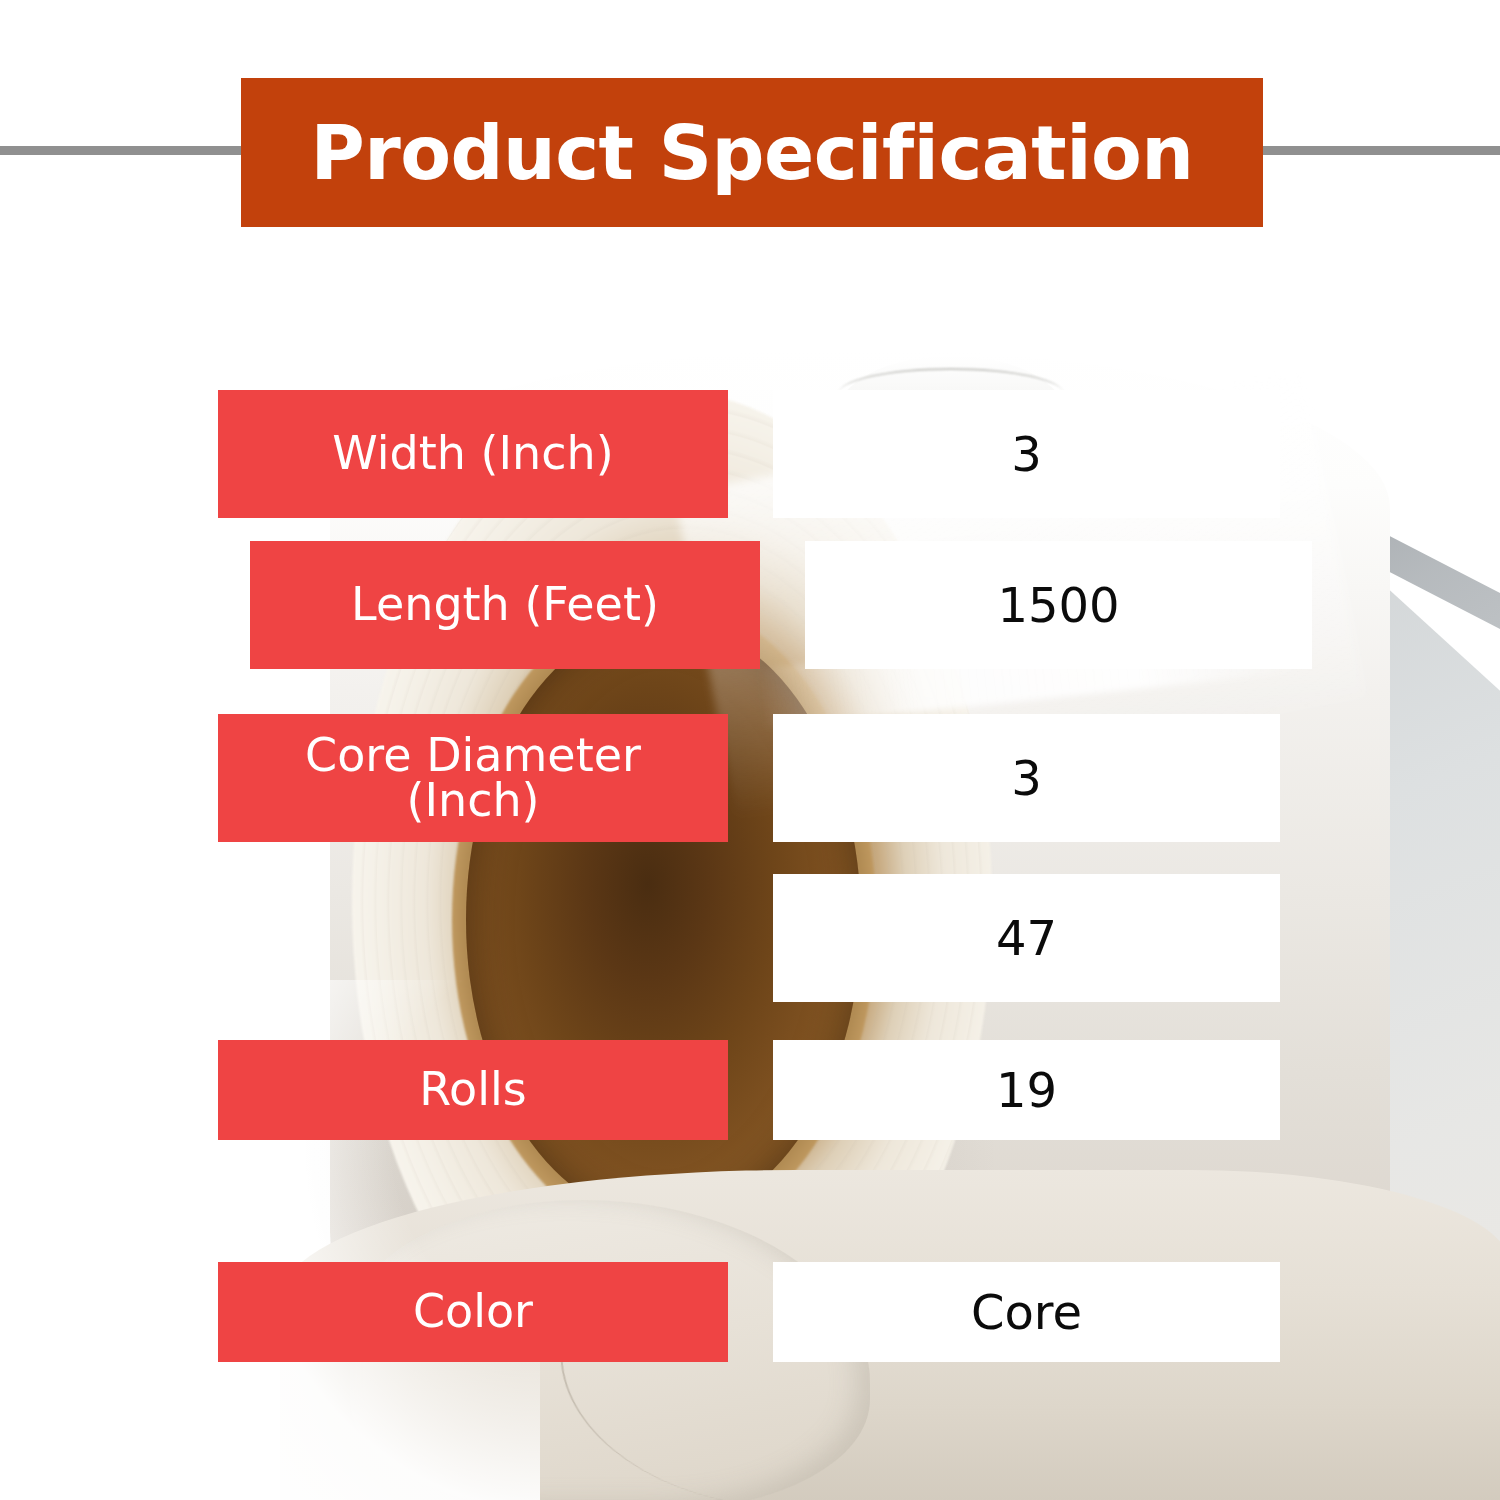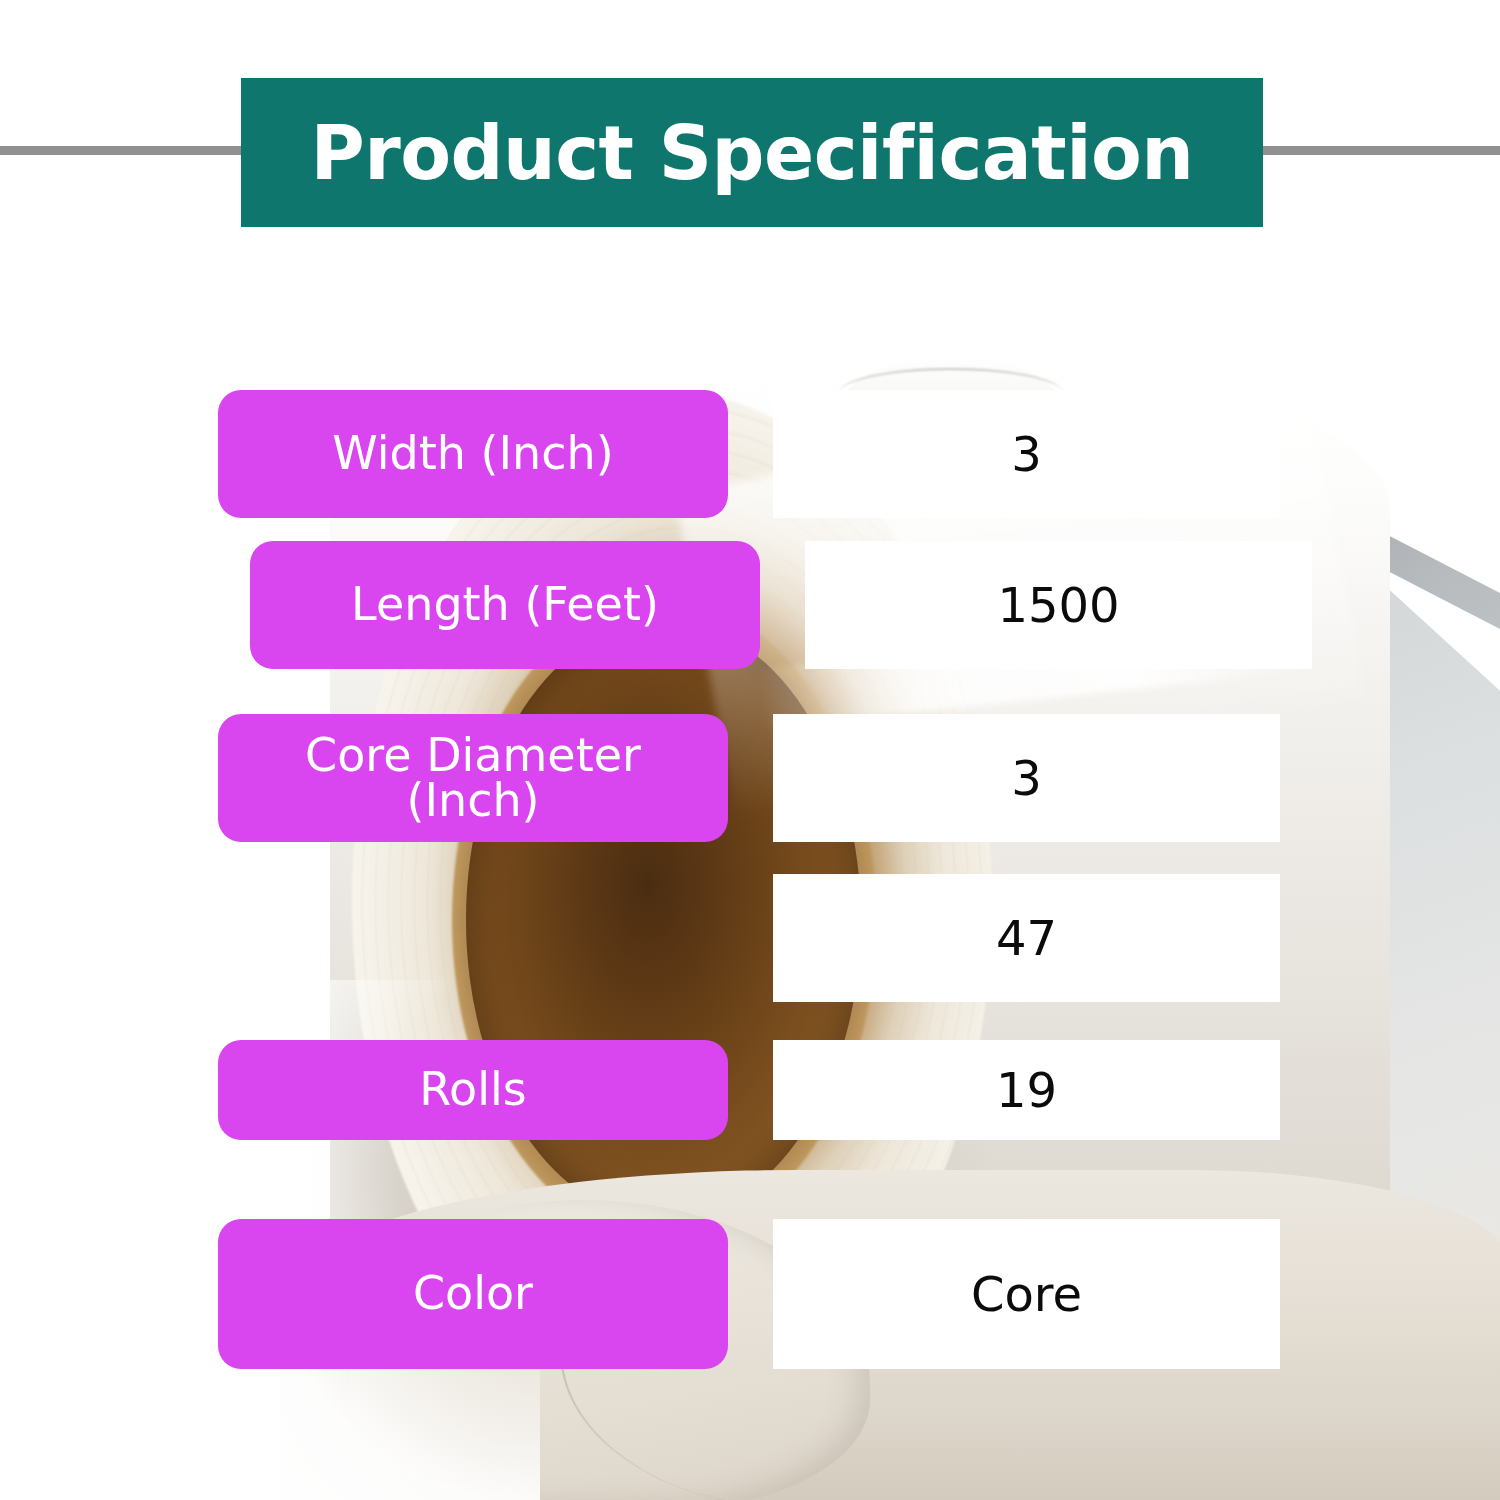--- a/index.html
+++ b/index.html
@@ -221,21 +221,21 @@
     width: 1500px;
     height: 9px;
     background: #909090;
   }
   .title-banner {
     position: absolute;
     left: 241px;
     top: 78px;
     width: 1022px;
     height: 149px;
-    background: #0f766e;
+    background: #c2410c;
     display: flex;
     align-items: center;
     justify-content: center;
   }
   .title-text {
     color: #ffffff;
     font-size: 74px;
     font-weight: 700;
     letter-spacing: -0.5px;
     white-space: nowrap;
@@ -254,27 +254,26 @@
     position: absolute;
     left: 218px;
     width: 1062px;
   }
   .cell-label {
     position: absolute;
     left: 0;
     top: 0;
     width: 510px;
     height: 100%;
-    background: #d946ef;
+    background: #ef4444;
     display: flex;
     align-items: center;
     justify-content: center;
     box-sizing: border-box;
     padding: 0 14px;
-    border-radius: 23px;
   }
   .cell-label span {
     color: #ffffff;
     font-size: 46px;
     line-height: 0.98;
     text-align: center;
     font-family: "DejaVu Sans", sans-serif;
     font-weight: 400;
     white-space: pre-line;
   }
@@ -357,21 +356,21 @@
         </div>
       </div>
       <div class="spec-row" style="top: 1040px; height: 100px;">
         <div class="cell-label">
           <span>Rolls</span>
         </div>
         <div class="cell-value">
           <span>19</span>
         </div>
       </div>
-      <div class="spec-row" style="top: 1219px; height: 150px;">
+      <div class="spec-row" style="top: 1262px; height: 100px;">
         <div class="cell-label">
           <span>Color</span>
         </div>
         <div class="cell-value">
           <span>Core</span>
         </div>
       </div>
     </div>
 
 </div>

